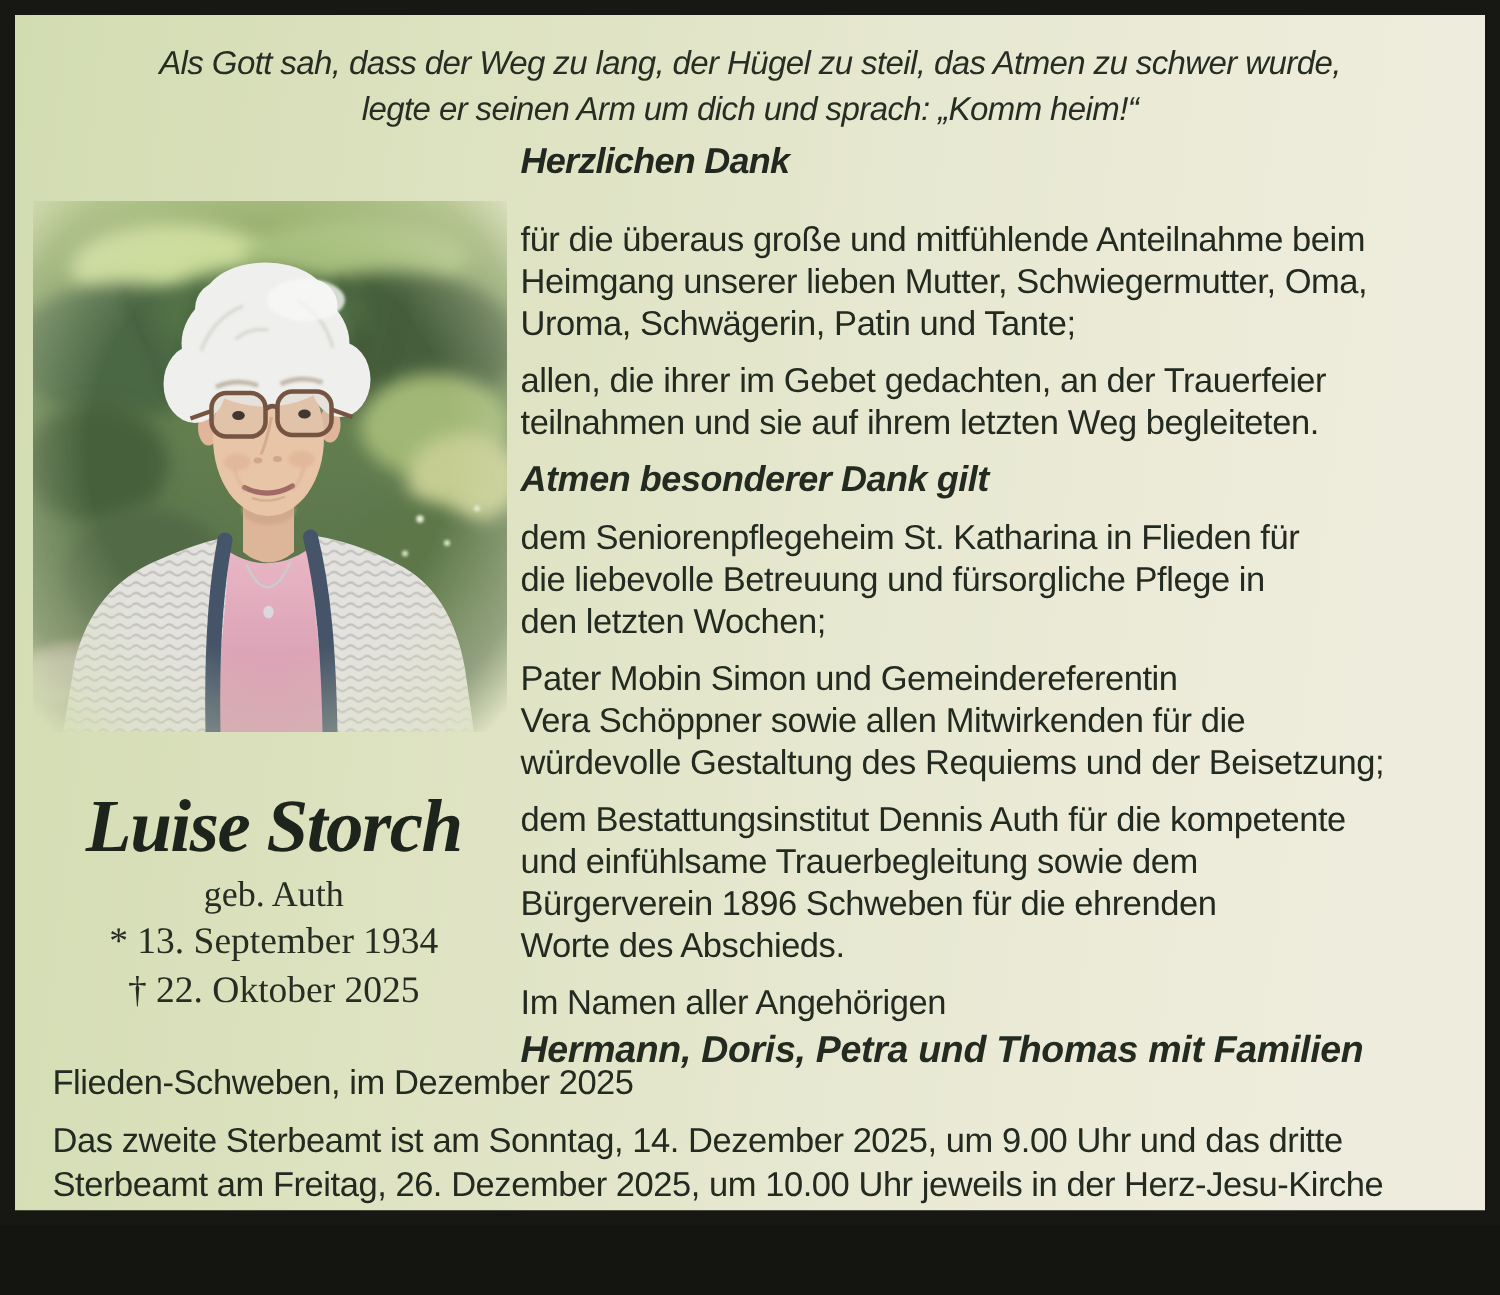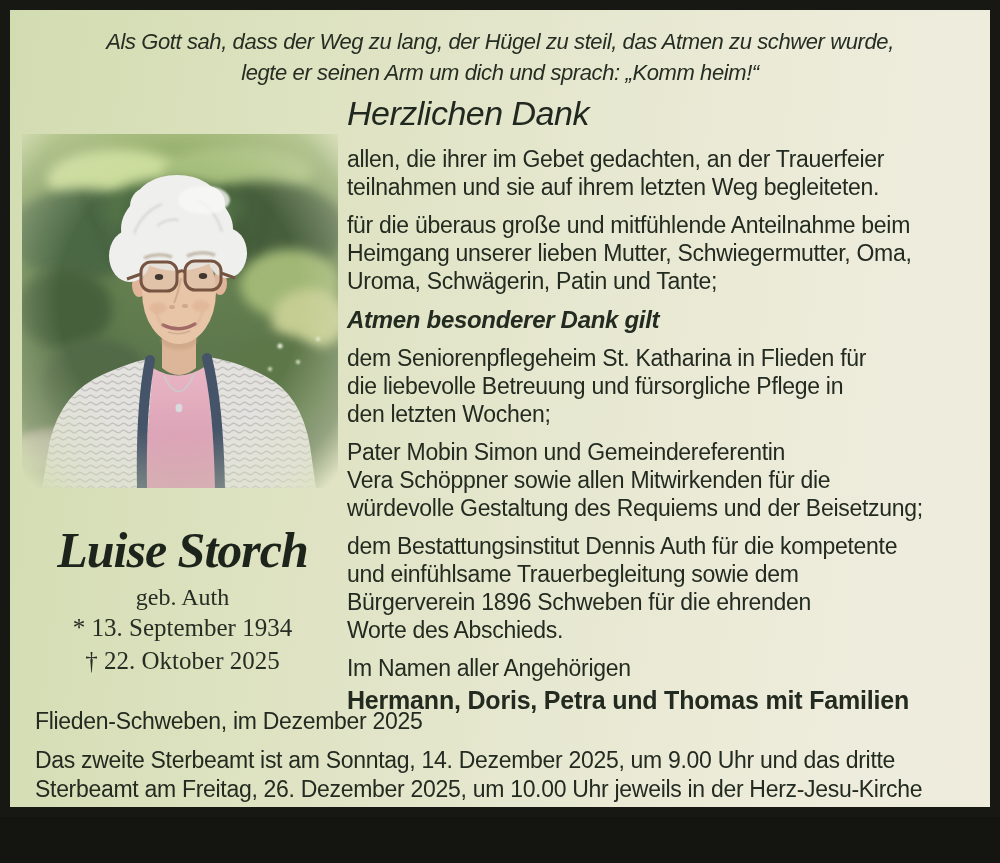--- a/index.html
+++ b/index.html
@@ -16,21 +16,21 @@
   .quote{
     position:absolute;top:16px;left:0;width:980px;
     text-align:center;
     font-style:italic;
     font-size:22px;line-height:31px;letter-spacing:-0.4px;
     white-space:pre-line;
     color:#262d23;
   }
   .heading{
     position:absolute;left:337px;top:84px;
-    font-size:34px;font-weight:normal;font-style:italic;
+    font-size:24px;font-weight:bold;font-style:italic;
     letter-spacing:-0.5px;
     color:#212820;
   }
   .photo-wrap{position:absolute;left:12px;top:124px;width:316px;height:354px;}
   .name-block{
     position:absolute;left:10px;top:492px;width:325px;
     text-align:center;
     font-family:"Liberation Serif",serif;
   }
   .name{
@@ -42,21 +42,21 @@
   .body-col{
     position:absolute;left:337px;top:135px;width:640px;
     font-size:23px;line-height:28px;letter-spacing:-0.3px;
   }
   .body-col p{margin:0 0 10px 0;white-space:pre;}
   .sub-heading{
     font-weight:bold;font-style:italic;
     font-size:24px;line-height:29px;margin:0;
   }
   .signature{
-    font-weight:bold;
+    font-weight:bold;font-style:italic;
     font-size:25px;margin-top:4px;white-space:pre;letter-spacing:-0.2px;
   }
   .footer{
     position:absolute;left:25px;top:697px;width:950px;
     font-size:23px;line-height:29px;letter-spacing:-0.3px;
   }
   .footer .place{margin:0 0 10px 0;}
   .footer .notice{margin:0;white-space:pre-line;}
 </style>
 </head>
@@ -190,25 +190,25 @@
   </div>
 
   <div class="name-block">
     <div class="name">Luise Storch</div>
     <div class="birth-name">geb. Auth</div>
     <div class="dates">* 13. September 1934
 † 22. Oktober 2025</div>
   </div>
 
   <div class="body-col">
-    <p>allen, die ihrer im Gebet gedachten, an der Trauerfeier
-teilnahmen und sie auf ihrem letzten Weg begleiteten.</p>
     <p>für die überaus große und mitfühlende Anteilnahme beim
 Heimgang unserer lieben Mutter, Schwiegermutter, Oma,
 Uroma, Schwägerin, Patin und Tante;</p>
+    <p>allen, die ihrer im Gebet gedachten, an der Trauerfeier
+teilnahmen und sie auf ihrem letzten Weg begleiteten.</p>
     <p class="sub-heading">Atmen besonderer Dank gilt</p>
     <p>dem Seniorenpflegeheim St. Katharina in Flieden für
 die liebevolle Betreuung und fürsorgliche Pflege in
 den letzten Wochen;</p>
     <p>Pater Mobin Simon und Gemeindereferentin
 Vera Schöppner sowie allen Mitwirkenden für die
 würdevolle Gestaltung des Requiems und der Beisetzung;</p>
     <p>dem Bestattungsinstitut Dennis Auth für die kompetente
 und einfühlsame Trauerbegleitung sowie dem
 Bürgerverein 1896 Schweben für die ehrenden

